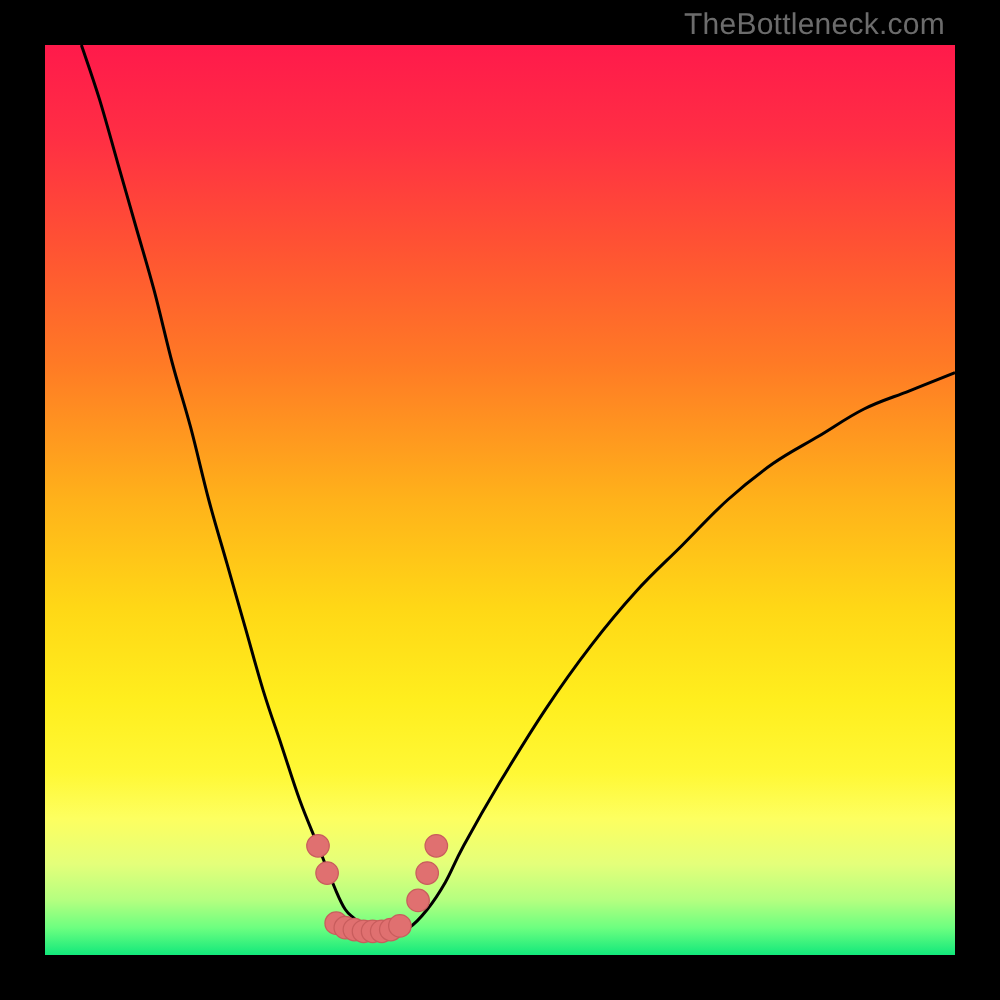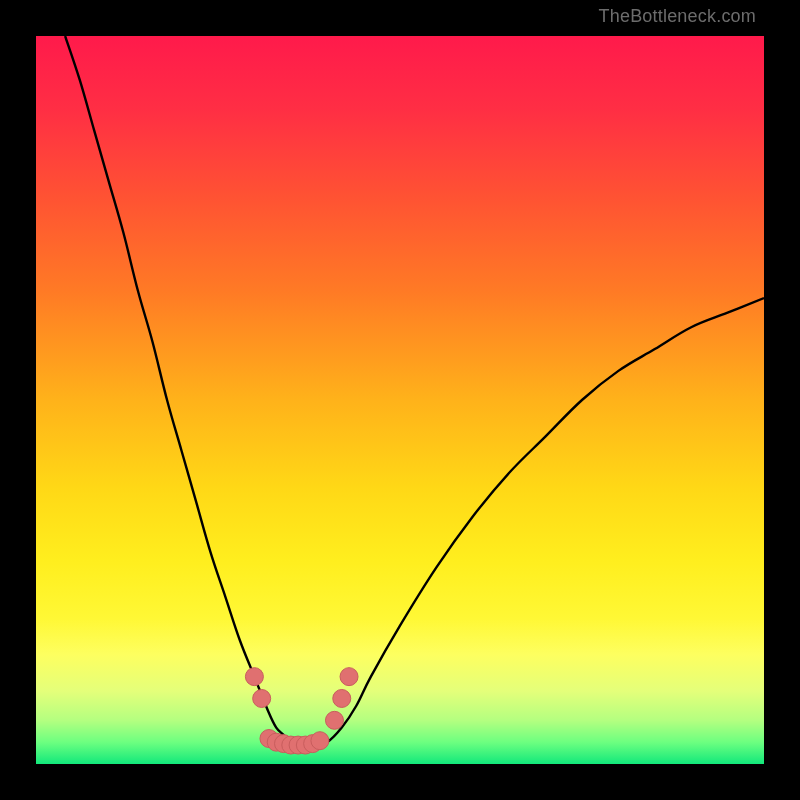--- a/index.html
+++ b/index.html
@@ -18,21 +18,21 @@
   }
   .gradient-fill {
     position: absolute;
     left: 0; top: 0; width: 100%; height: 100%;
   }
   .watermark {
     position: absolute;
     top: 6px; right: 44px;
     color: #6c6c6c;
     font-family: Arial, Helvetica, sans-serif;
-    font-size: 18px;
+    font-size: 24px;
     font-weight: 500;
     letter-spacing: 0.2px;
   }
   svg { display: block; }
 </style>
 </head>
 <body>
 
 <div class="frame">
 

